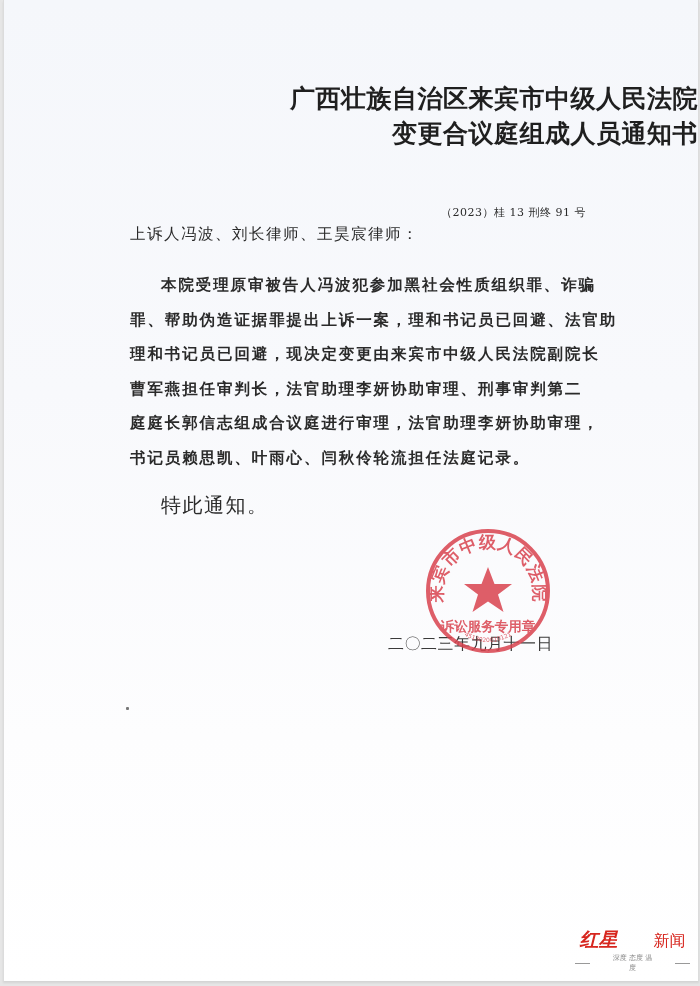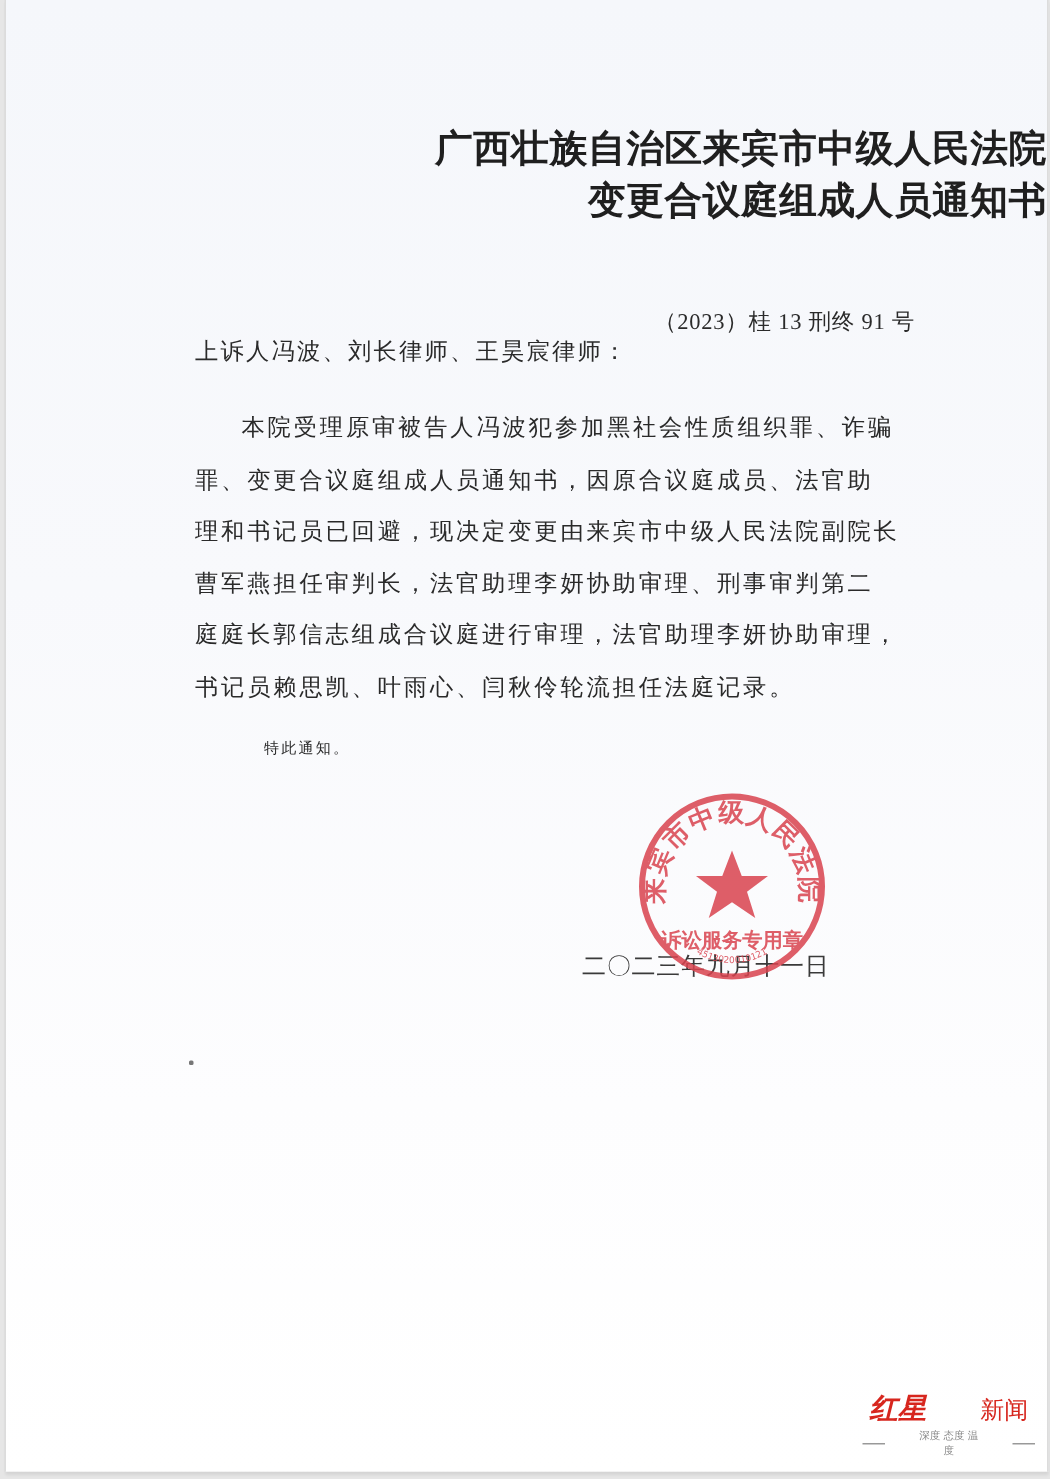--- a/index.html
+++ b/index.html
@@ -32,58 +32,57 @@
       text-align: right;
       color: #1f1f1f;
       font-weight: bold;
       font-size: 25px;
       letter-spacing: 0.5px;
     }
     .title.line1 { top: 82px; }
     .title.line2 { top: 117px; }
     .case-number {
       position: absolute;
-      right: 88px;
+      right: 112px;
       top: 205px;
-      font-size: 15px;
+      font-size: 11px;
       color: #2a2a2a;
       letter-spacing: 0.5px;
-      font-family: Liberation Serif, serif;
     }
     .addressee {
       position: absolute;
       left: 126px;
       top: 224px;
       font-size: 15.5px;
       color: #2a2a2a;
       letter-spacing: 1.5px;
     }
     .body-text {
       position: absolute;
       left: 126px;
       top: 268px;
       width: 470px;
       font-size: 15.5px;
       color: #2a2a2a;
       line-height: 34.5px;
       letter-spacing: 1.9px;
+      font-weight: bold;
     }
     .body-text .line {
       display: block;
       white-space: nowrap;
     }
     .body-text .indent { padding-left: 31px; }
     .closing {
       position: absolute;
       left: 157px;
       top: 492px;
-      font-size: 10px;
+      font-size: 20px;
       color: #2a2a2a;
       letter-spacing: 1.5px;
-      margin-left: 15px;
     }
     .date {
       position: absolute;
       left: 384px;
       top: 634px;
       font-size: 16px;
       color: #3a3a3a;
       letter-spacing: 0.5px;
       z-index: 1;
     }
@@ -150,21 +149,21 @@
 
   <div class="title line1">广西壮族自治区来宾市中级人民法院</div>
   <div class="title line2">变更合议庭组成人员通知书</div>
 
   <div class="case-number">（2023）桂 13 刑终 91 号</div>
 
   <div class="addressee">上诉人冯波、刘长律师、王昊宸律师：</div>
 
   <div class="body-text">
     <span class="line indent">本院受理原审被告人冯波犯参加黑社会性质组织罪、诈骗</span>
-    <span class="line">罪、变更合议庭组成人员通知书，因原合议庭成员、法官助</span>
+    <span class="line">罪、帮助伪造证据罪提出上诉一案，理和书记员已回避、法官助</span>
     <span class="line">理和书记员已回避，现决定变更由来宾市中级人民法院副院长</span>
     <span class="line">曹军燕担任审判长，法官助理李妍协助审理、刑事审判第二</span>
     <span class="line">庭庭长郭信志组成合议庭进行审理，法官助理李妍协助审理，</span>
     <span class="line">书记员赖思凯、叶雨心、闫秋伶轮流担任法庭记录。</span>
   </div>
 
   <div class="closing">特此通知。</div>
 
   <div class="date">二〇二三年九月十一日</div>
 

